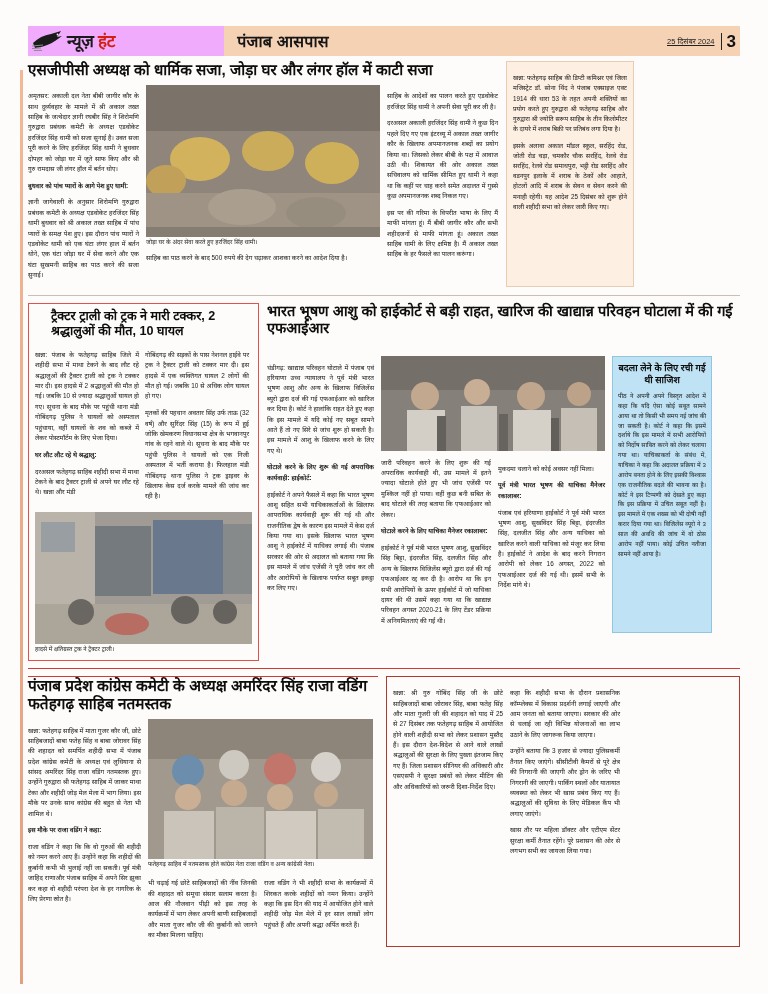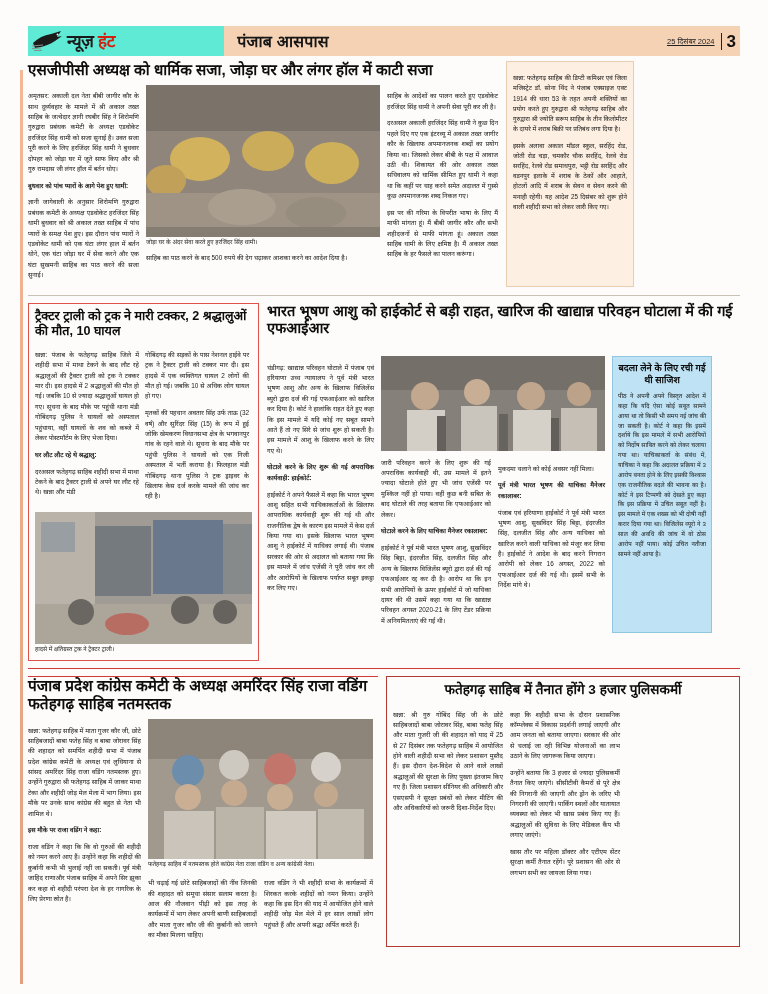--- a/index.html
+++ b/index.html
@@ -21,21 +21,21 @@
     padding: 26px 28px 10px 28px;
   }
 
   
   .masthead {
     display: flex; align-items: stretch;
     height: 30px;
     margin-bottom: 5px;
   }
   .mh-left {
-    background: #5eead4;
+    background: #f0abfc;
     width: 196px;
     display: flex; align-items: center;
     padding-left: 3px;
     position: relative;
   }
   .mh-logo-bird {
     width: 34px; height: 24px;
     position: relative;
     flex: none;
     margin-right: 2px;
@@ -140,21 +140,21 @@
   .rule-h { border: none; border-top: 1px solid #c9bfb2; margin: 8px 0 7px 0; }
   .rule-red { border: none; border-top: 1.5px solid #cf3b33; margin: 7px 0; }
 
   
   .mid-wrap { display: flex; gap: 8px; margin-top: 6px; }
   .mid-left {
     width: 231px;
     border: 1.3px solid #e0524a;
     padding: 5px 6px 6px 6px;
   }
-  .mid-left .hl { font-size: 12.6px; margin-bottom: 5px; }
+  .mid-left .hl { font-size: 12.6px; margin-bottom: 5px; margin-left: 16px; }
   .mid-left-cols { display:flex; gap:6px; }
   .mlc { width: 104px; }
   .photo-crash { width: 217px; height: 132px; margin-top: 4px; }
 
   .mid-right { flex: 1; }
   .mid-right .hl { font-size: 14.6px; margin-bottom: 5px; }
   .mid-right-cols { display: flex; gap: 7px; margin-top: 19px; }
   .mrc { width: 107px; }
   .photo-press { width: 221px; height: 95px; }
 
@@ -386,21 +386,20 @@
           <div class="caption">फतेहगढ़ साहिब में नतमस्तक होते कांग्रेस नेता राजा वडिंग व अन्य कांग्रेसी नेता।</div>
           <div style="display:flex; gap:7px; margin-top:3px;">
             <p class="body-col" style="width:109px;">भी चढ़ाई गई छोटे साहिबजादों की नींव जिनकी की शहादत को समूचा संसार सलाम करता है। आज की नौजवान पीढ़ी को इस तरह के कार्यक्रमों में भाग लेकर अपनी बाणी साहिबजादों और माता गुजर कौर जी की कुर्बानी को जानने का मौका मिलना चाहिए।</p>
             <p class="body-col" style="width:109px;">राजा वडिंग ने भी शहीदी सभा के कार्यक्रमों में शिरकत करके शहीदों को नमन किया। उन्होंने कहा कि इस दिन की याद में आयोजित होने वाले शहीदी जोड़ मेल मेले में हर साल लाखों लोग पहुंचते हैं और अपनी श्रद्धा अर्पित करते हैं।</p>
           </div>
         </div>
       </div>
     </div>
 
     <div class="bot-right">
-      <div class="hl">फतेहगढ़ साहिब में तैनात होंगे 3 हजार पुलिसकर्मी</div>
       <div class="br-cols">
         <div class="brc">
           <p class="body-col">खन्ना: श्री गुरु गोबिंद सिंह जी के छोटे साहिबजादों बाबा जोरावर सिंह, बाबा फतेह सिंह और माता गुजरी जी की शहादत को याद में 25 से 27 दिसंबर तक फतेहगढ़ साहिब में आयोजित होने वाली शहीदी सभा को लेकर प्रशासन मुस्तैद हैं। इस दौरान देश-विदेश से आने वाले लाखों श्रद्धालुओं की सुरक्षा के लिए पुख्ता इंतजाम किए गए हैं। जिला प्रशासन सीनियर की अधिकारी और एसएसपी ने सुरक्षा प्रबंधों को लेकर मीटिंग की और अधिकारियों को जरूरी दिशा-निर्देश दिए।</p>
         </div>
         <div class="brc">
           <p class="body-col">कहा कि शहीदी सभा के दौरान प्रशासनिक कॉम्प्लेक्स में विकास प्रदर्शनी लगाई जाएगी और आम जनता को बताया जाएगा। सरकार की ओर से चलाई जा रही विभिन्न योजनाओं का लाभ उठाने के लिए जागरूक किया जाएगा।</p>
           <p class="body-col">उन्होंने बताया कि 3 हजार से ज्यादा पुलिसकर्मी तैनात किए जाएंगे। सीसीटीवी कैमरों से पूरे क्षेत्र की निगरानी की जाएगी और ड्रोन के जरिए भी निगरानी की जाएगी। पार्किंग स्थलों और यातायात व्यवस्था को लेकर भी खास प्रबंध किए गए हैं। श्रद्धालुओं की सुविधा के लिए मेडिकल कैंप भी लगाए जाएंगे।</p>
           <p class="body-col">खास तौर पर महिला डॉक्टर और एटीएम सेंटर सुरक्षा कर्मी तैनात रहेंगे। पूरे प्रशासन की ओर से लगभग सभी का जायजा लिया गया।</p>
         </div>
       </div>

